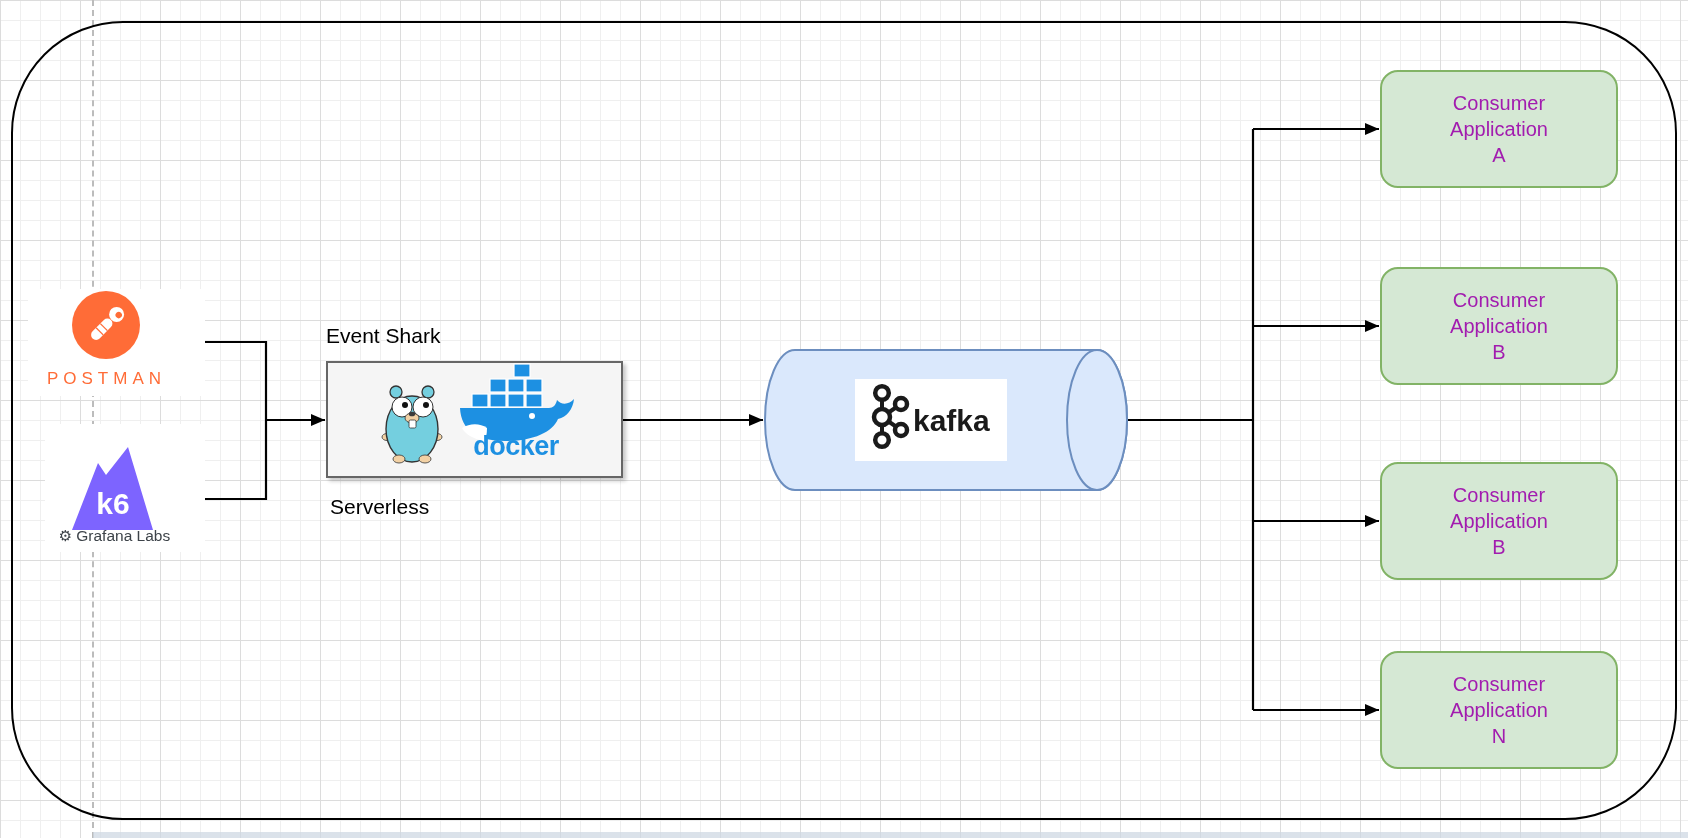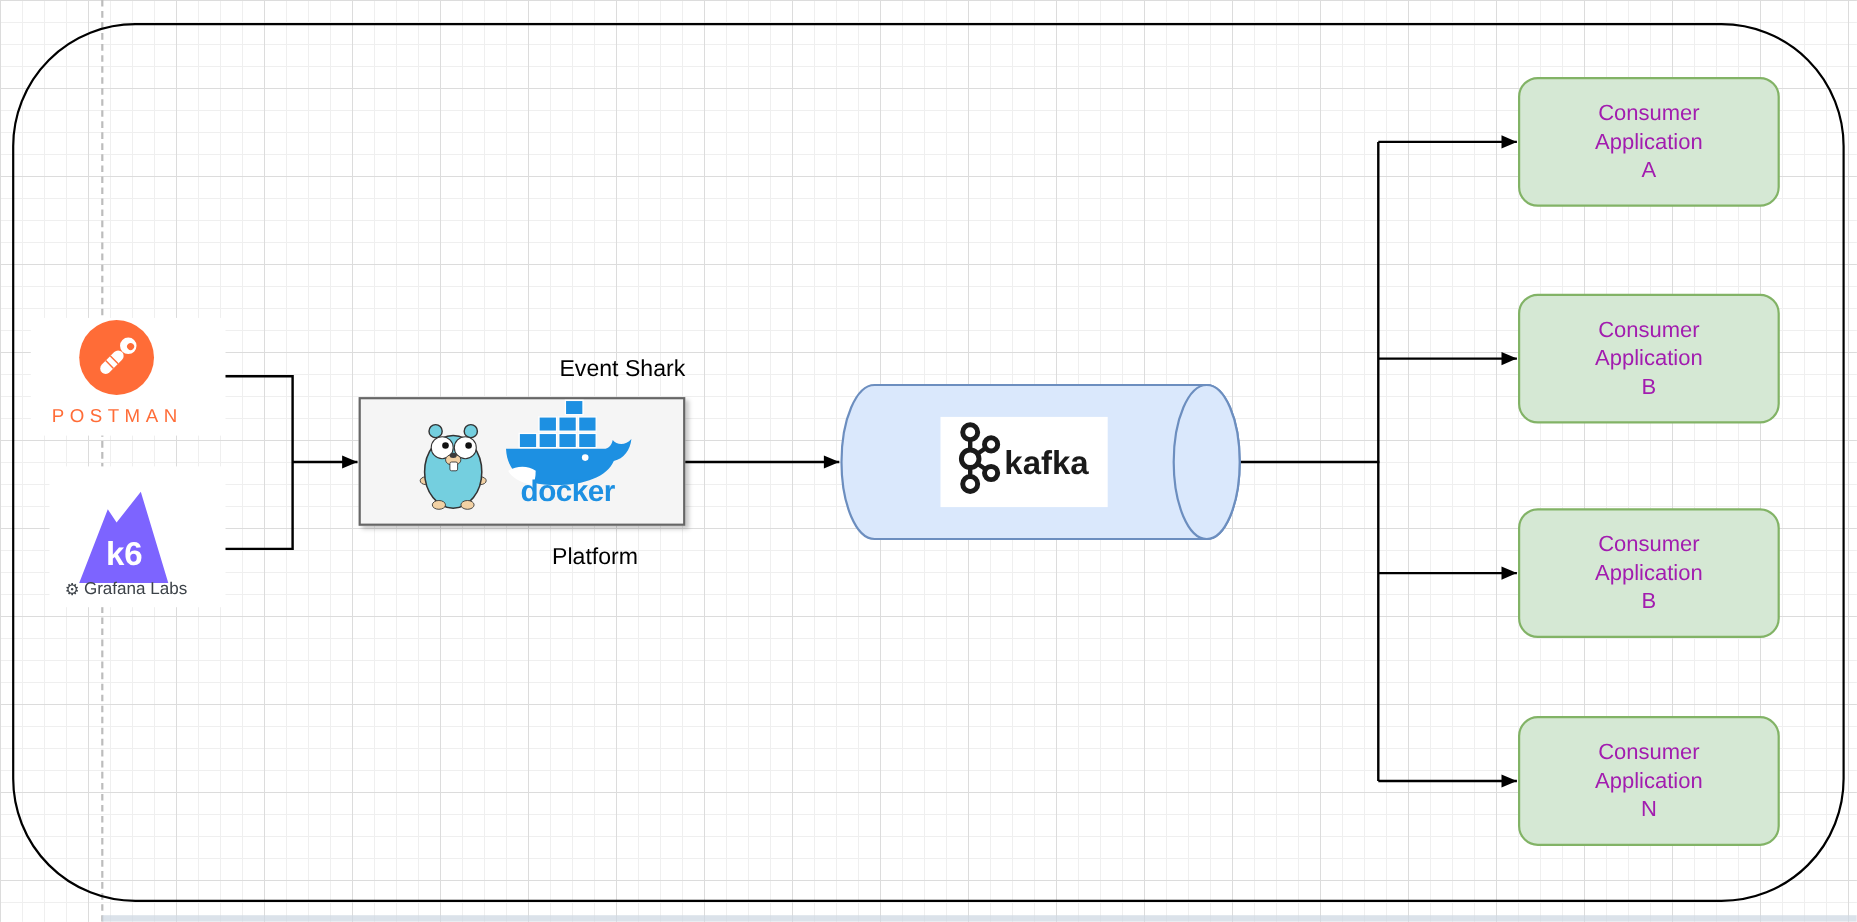--- a/index.html
+++ b/index.html
@@ -21,21 +21,21 @@
          border:2.5px solid #000;border-radius:112px;z-index:2;background:transparent;}
   .whitebg{background:#fff;z-index:3;}
   #eventshark-box{left:326px;top:361px;width:297px;height:117px;box-sizing:border-box;
     background:#f5f5f5;border:2px solid #666;box-shadow:3px 3px 4px rgba(0,0,0,.22);z-index:4;}
   .consumer{left:1380px;width:238px;height:118px;box-sizing:border-box;
     background:#d5e8d4;border:2px solid #82b366;border-radius:18px;z-index:4;
     display:flex;flex-direction:column;align-items:center;justify-content:center;
     font-size:20px;line-height:26px;color:#a21caf;text-align:center;}
   .consumer span{display:block;}
   #overlay{left:0;top:0;z-index:40;pointer-events:none;}
-  .dlabel{z-index:50;color:#000;text-align:right;}
+  .dlabel{z-index:50;color:#000;text-align:left;}
   #eventshark-title{left:326px;top:324px;width:297px;font-size:21px;}
   #serverless-label{left:330px;top:493px;width:250px;font-size:21px;line-height:27px;}
   #postman-wordmark{left:44px;top:369px;width:125px;font-size:17px;font-weight:normal;
     letter-spacing:5px;color:#ff6c37;z-index:50;text-align:center;}
   #grafana-label{left:42px;top:527px;width:145px;z-index:50;display:flex;align-items:center;
     justify-content:center;gap:4px;color:#3d4349;font-size:15.5px;}
   #grafana-label .gear{font-family:"DejaVu Sans",sans-serif;font-size:15px;line-height:1;}
   svg text{font-family:"Liberation Sans",sans-serif;}
 </style>
 </head>
@@ -67,21 +67,21 @@
   <span>B</span>
 </div>
 <div class="abs consumer" style="top:651px;">
   <span>Consumer</span>
   <span>Application</span>
   <span>N</span>
 </div>
 
 <div class="abs dlabel" id="eventshark-title">Event Shark</div>
 <div class="abs dlabel" id="serverless-label">
-  <div>Platform</div>
+  <div>Serverless</div>
 </div>
 <div class="abs" id="postman-wordmark">POSTMAN</div>
 <div class="abs" id="grafana-label">
   <span class="gear">⚙</span>
   <span>Grafana Labs</span>
 </div>
 
 <svg class="abs" id="overlay" width="1688" height="838" viewBox="0 0 1688 838">
   <defs>
     <marker id="arr" markerUnits="userSpaceOnUse" markerWidth="16" markerHeight="14" refX="15" refY="7" orient="auto">

